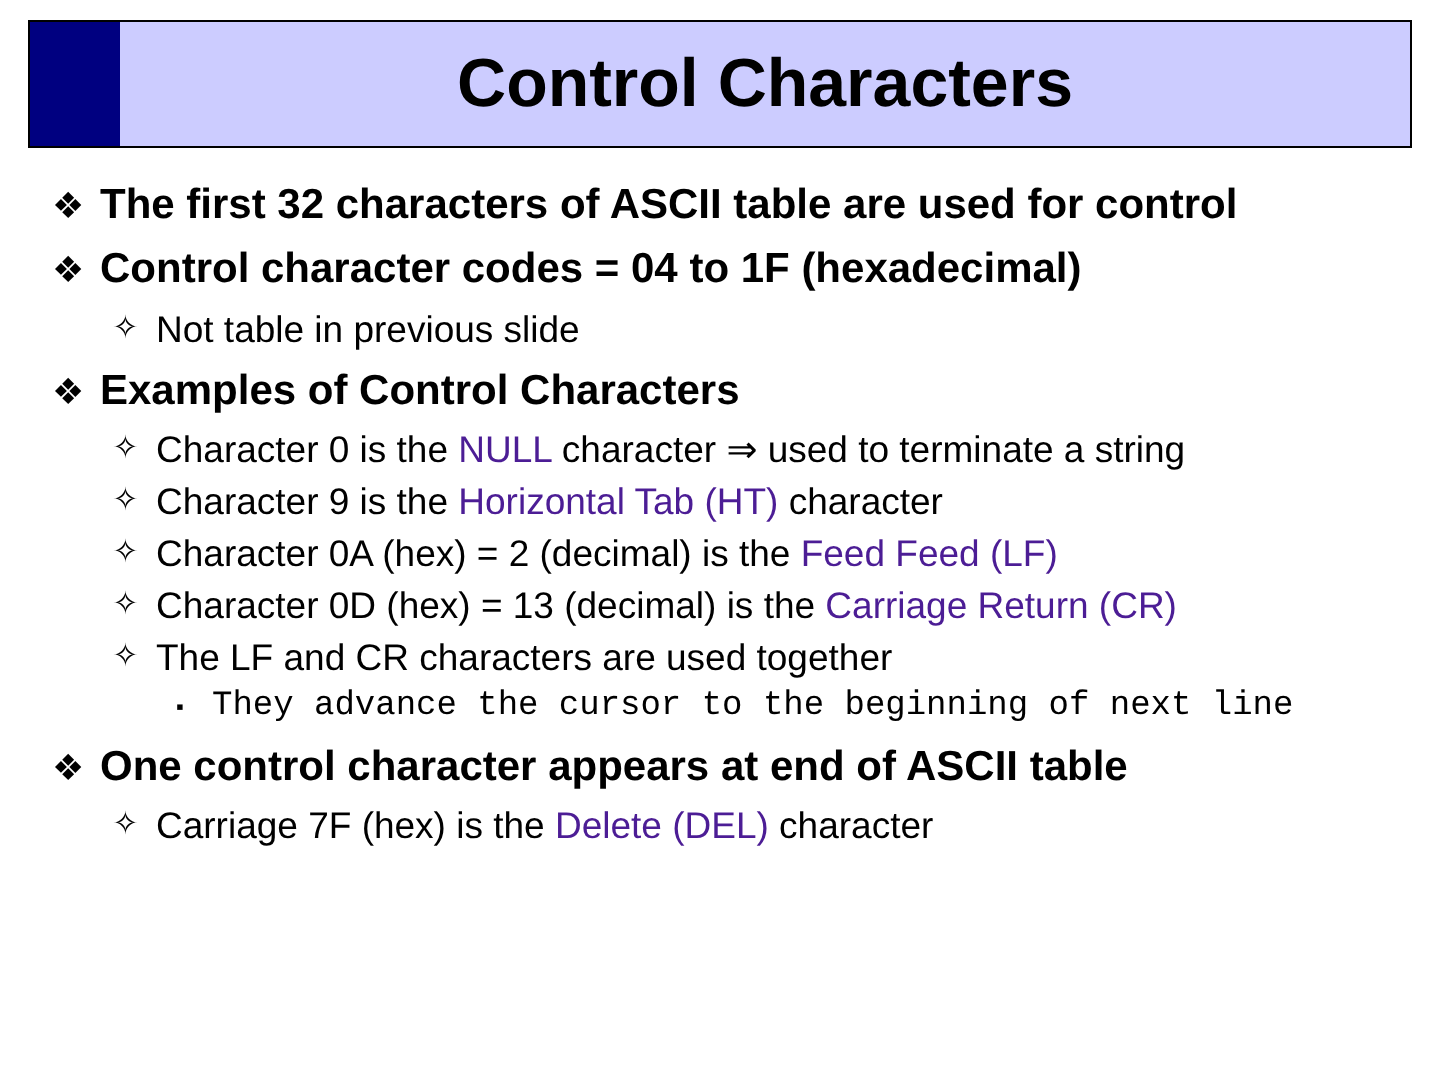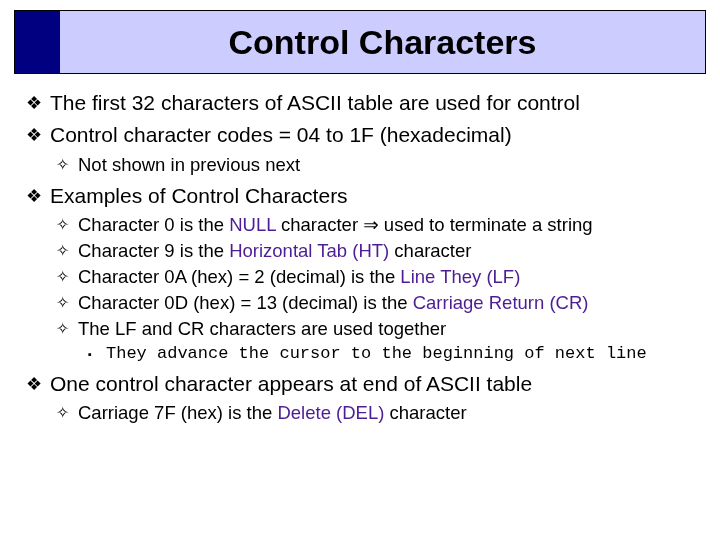--- a/index.html
+++ b/index.html
@@ -52,20 +52,21 @@
     display: flex;
     margin: 6px 0 4px 0;
   }
   .lvl1 .bullet {
     flex: 0 0 24px;
     font-size: 18px;
     line-height: 26px;
   }
   .lvl1 .text {
     flex: 1;
+    font-weight: bold;
   }
   .lvl2 {
     display: flex;
     margin: 2px 0 2px 30px;
     font-size: 18.5px;
   }
   .lvl2 .bullet {
     flex: 0 0 22px;
     font-size: 16px;
     line-height: 24px;
@@ -112,41 +113,41 @@
       <div class="text">The first 32 characters of ASCII table are used for control</div>
     </div>
 
     <div class="lvl1">
       <div class="bullet">❖</div>
       <div class="text">Control character codes = 04 to 1F (hexadecimal)</div>
     </div>
 
     <div class="lvl2">
       <div class="bullet">✧</div>
-      <div class="text">Not shown in previous next</div>
+      <div class="text">Not table in previous slide</div>
     </div>
 
     <div class="lvl1">
       <div class="bullet">❖</div>
       <div class="text">Examples of Control Characters</div>
     </div>
 
     <div class="lvl2">
       <div class="bullet">✧</div>
       <div class="text"><span>Character 0 is the </span><span class="red">NULL</span><span> character </span><span class="arrow">⇒</span><span> used to terminate a string</span></div>
     </div>
 
     <div class="lvl2">
       <div class="bullet">✧</div>
       <div class="text"><span>Character 9 is the </span><span class="red">Horizontal Tab (HT)</span><span> character</span></div>
     </div>
 
     <div class="lvl2">
       <div class="bullet">✧</div>
-      <div class="text"><span>Character 0A (hex) = 2 (decimal) is the </span><span class="red">Line They (LF)</span></div>
+      <div class="text"><span>Character 0A (hex) = 2 (decimal) is the </span><span class="red">Feed Feed (LF)</span></div>
     </div>
 
     <div class="lvl2">
       <div class="bullet">✧</div>
       <div class="text"><span>Character 0D (hex) = 13 (decimal) is the </span><span class="red">Carriage Return (CR)</span></div>
     </div>
 
     <div class="lvl2">
       <div class="bullet">✧</div>
       <div class="text">The LF and CR characters are used together</div>

